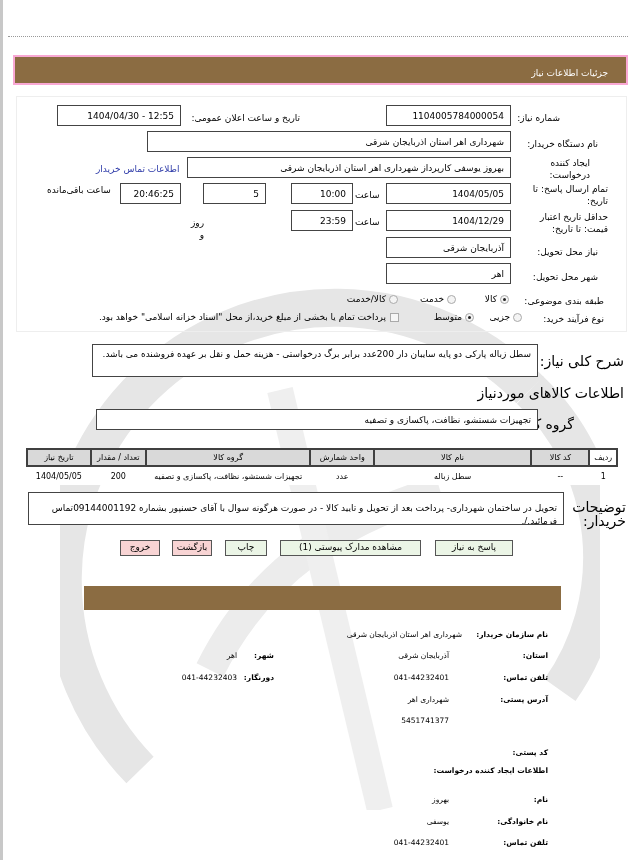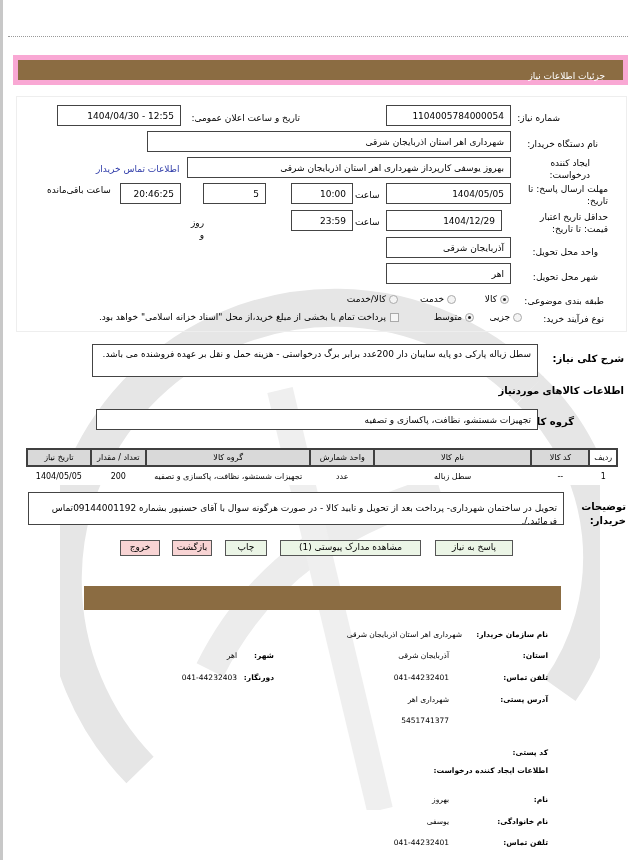--- a/index.html
+++ b/index.html
@@ -2,32 +2,32 @@
 <html><head>
 <meta charset="utf-8">
 <style>
   * { box-sizing: border-box; margin: 0; padding: 0; }
   html, body { width: 634px; height: 860px; overflow: hidden; background: #fff; }
   body { font-family: "DejaVu Sans", sans-serif; font-size: 9px; color: #000; position: relative; direction: rtl; }
   .left-border { position: absolute; left: 0; top: 0; width: 3px; height: 860px; background: #c8c8c8; }
   .dotted { position: absolute; left: 8px; top: 36px; width: 620px; border-top: 1px dotted #999; }
   .watermark { position: absolute; left: 60px; top: 250px; width: 540px; height: 560px; pointer-events: none; }
   .hdr { position: absolute; background: #8b6c42; color: #fff; }
-  .hdr1 { left: 13px; top: 55px; width: 498px; height: 30px; border: 5px solid #f9a8d4; left: 13px; right: 6px; width: auto; }
+  .hdr1 { left: 13px; top: 55px; width: 498px; height: 30px; border: 2px solid #f9a8d4; left: 13px; right: 6px; width: auto; }
   .hdr1 span { position: absolute; right: 18px; top: 11px; font-size: 9px; }
   .panel { position: absolute; left: 16px; right: 7px; top: 96px; height: 236px; border: 1px solid #eee; }
   .lbl { position: absolute; font-size: 9px; color: #000; text-align: right; line-height: 12px; }
   .box { position: absolute; border: 1px solid #444; background: #fff; height: 21px; font-size: 9px; padding: 0 6px; line-height: 20px; text-align: right; white-space: nowrap; overflow: hidden; }
   .box.ltr { direction: ltr; text-align: right; }
   .link { position: absolute; color: #2d3aa8; font-size: 9px; }
   .radio { display: inline-block; width: 9px; height: 9px; border: 1px solid #aaa; border-radius: 50%; background: #f4f4f4; vertical-align: middle; position: relative; margin-left: 3px; }
   .radio.on::after { content: ""; position: absolute; left: 2px; top: 2px; width: 3px; height: 3px; border-radius: 50%; background: #222; }
   .chk { display: inline-block; width: 9px; height: 9px; border: 1px solid #aaa; background: #f6f6f6; vertical-align: middle; margin-left: 4px; }
   .opt { position: absolute; font-size: 9px; white-space: nowrap; }
-  .boldlbl { position: absolute; font-weight: bold; font-size: 10px; }
+  .boldlbl { position: absolute; font-weight: normal; font-size: 14px; }
   .table { position: absolute; left: 26px; width: 592px; top: 448px; border-collapse: collapse; font-size: 8px; }
   .table th { background: #d9d9d9; font-weight: normal; height: 17px; border: 2px solid #404040; padding: 0 3px; }
   .table td { height: 19px; text-align: center; background: #fff; padding: 0 3px; }
   .btn { position: absolute; height: 16px; border: 1px solid #555; font-size: 9px; text-align: center; line-height: 13px; }
   .btn.green { background: #ebf5e6; }
   .btn.red { background: #f8d4d4; }
   .hdr2 { left: 84px; top: 586px; width: 477px; height: 24px; }
   .hdr2 span { position: absolute; right: 14px; top: 6px; font-weight: bold; font-size: 9px; margin-top: 29px; }
   .sm { position: absolute; font-size: 7.5px; white-space: nowrap; }
   .smb { position: absolute; font-size: 7.5px; font-weight: bold; white-space: nowrap; }
@@ -56,35 +56,35 @@
 <div class="lbl" style="right:334px;top:112px;">تاریخ و ساعت اعلان عمومی:</div>
 <div class="box ltr" style="left:57px;top:105px;width:124px;">1404/04/30 - 12:55</div>
 
 <div class="lbl" style="right:36px;top:138px;">نام دستگاه خریدار:</div>
 <div class="box" style="left:147px;top:131px;width:364px;">شهرداری اهر استان  اذربایجان شرقی</div>
 
 <div class="lbl" style="right:44px;top:157px;width:70px;">ایجاد کننده درخواست:</div>
 <div class="box" style="left:187px;top:157px;width:324px;">بهروز  یوسفی  کارپرداز  شهرداری اهر استان  اذربایجان شرقی</div>
 <div class="link" style="left:96px;top:164px;">اطلاعات تماس خریدار</div>
 
-<div class="lbl" style="right:26px;top:183px;width:88px;">مهلت ارسال پاسخ: تا تاریخ:</div>
+<div class="lbl" style="right:26px;top:183px;width:88px;">تمام ارسال پاسخ: تا تاریخ:</div>
 <div class="box ltr" style="left:386px;top:183px;width:125px;">1404/05/05</div>
 <div class="lbl" style="left:355px;top:189px;">ساعت</div>
 <div class="box ltr" style="left:291px;top:183px;width:62px;">10:00</div>
 <div class="lbl" style="left:186px;top:183px;width:18px;margin-top:34px;">روز و</div>
 <div class="box ltr" style="left:203px;top:183px;width:63px;">5</div>
 <div class="box ltr" style="left:120px;top:183px;width:61px;">20:46:25</div>
 <div class="lbl" style="left:47px;top:184px;">ساعت باقی‌مانده</div>
 
 <div class="lbl" style="right:26px;top:211px;width:88px;">حداقل تاریخ اعتبار قیمت: تا تاریخ:</div>
-<div class="box ltr" style="left:386px;top:210px;width:116px;">1404/12/29</div>
+<div class="box ltr" style="left:386px;top:210px;width:125px;">1404/12/29</div>
 <div class="lbl" style="left:355px;top:216px;">ساعت</div>
 <div class="box ltr" style="left:291px;top:210px;width:62px;">23:59</div>
 
-<div class="lbl" style="right:36px;top:246px;">واحد محل تحویل:</div>
+<div class="lbl" style="right:36px;top:246px;">نیاز محل تحویل:</div>
 <div class="box" style="left:386px;top:237px;width:125px;">آذربایجان شرقی</div>
 <div class="lbl" style="right:36px;top:271px;">شهر محل تحویل:</div>
 <div class="box" style="left:386px;top:263px;width:125px;">اهر</div>
 
 <div class="lbl" style="right:30px;top:295px;">طبقه بندی موضوعی:</div>
 <div class="opt" style="right:125px;top:294px;"><span class="radio on"></span><span>کالا</span></div>
 <div class="opt" style="right:178px;top:294px;"><span class="radio"></span><span>خدمت</span></div>
 <div class="opt" style="right:236px;top:294px;"><span class="radio"></span><span>کالا/خدمت</span></div>
 
 <div class="lbl" style="right:30px;top:313px;">نوع فرآیند خرید:</div>

